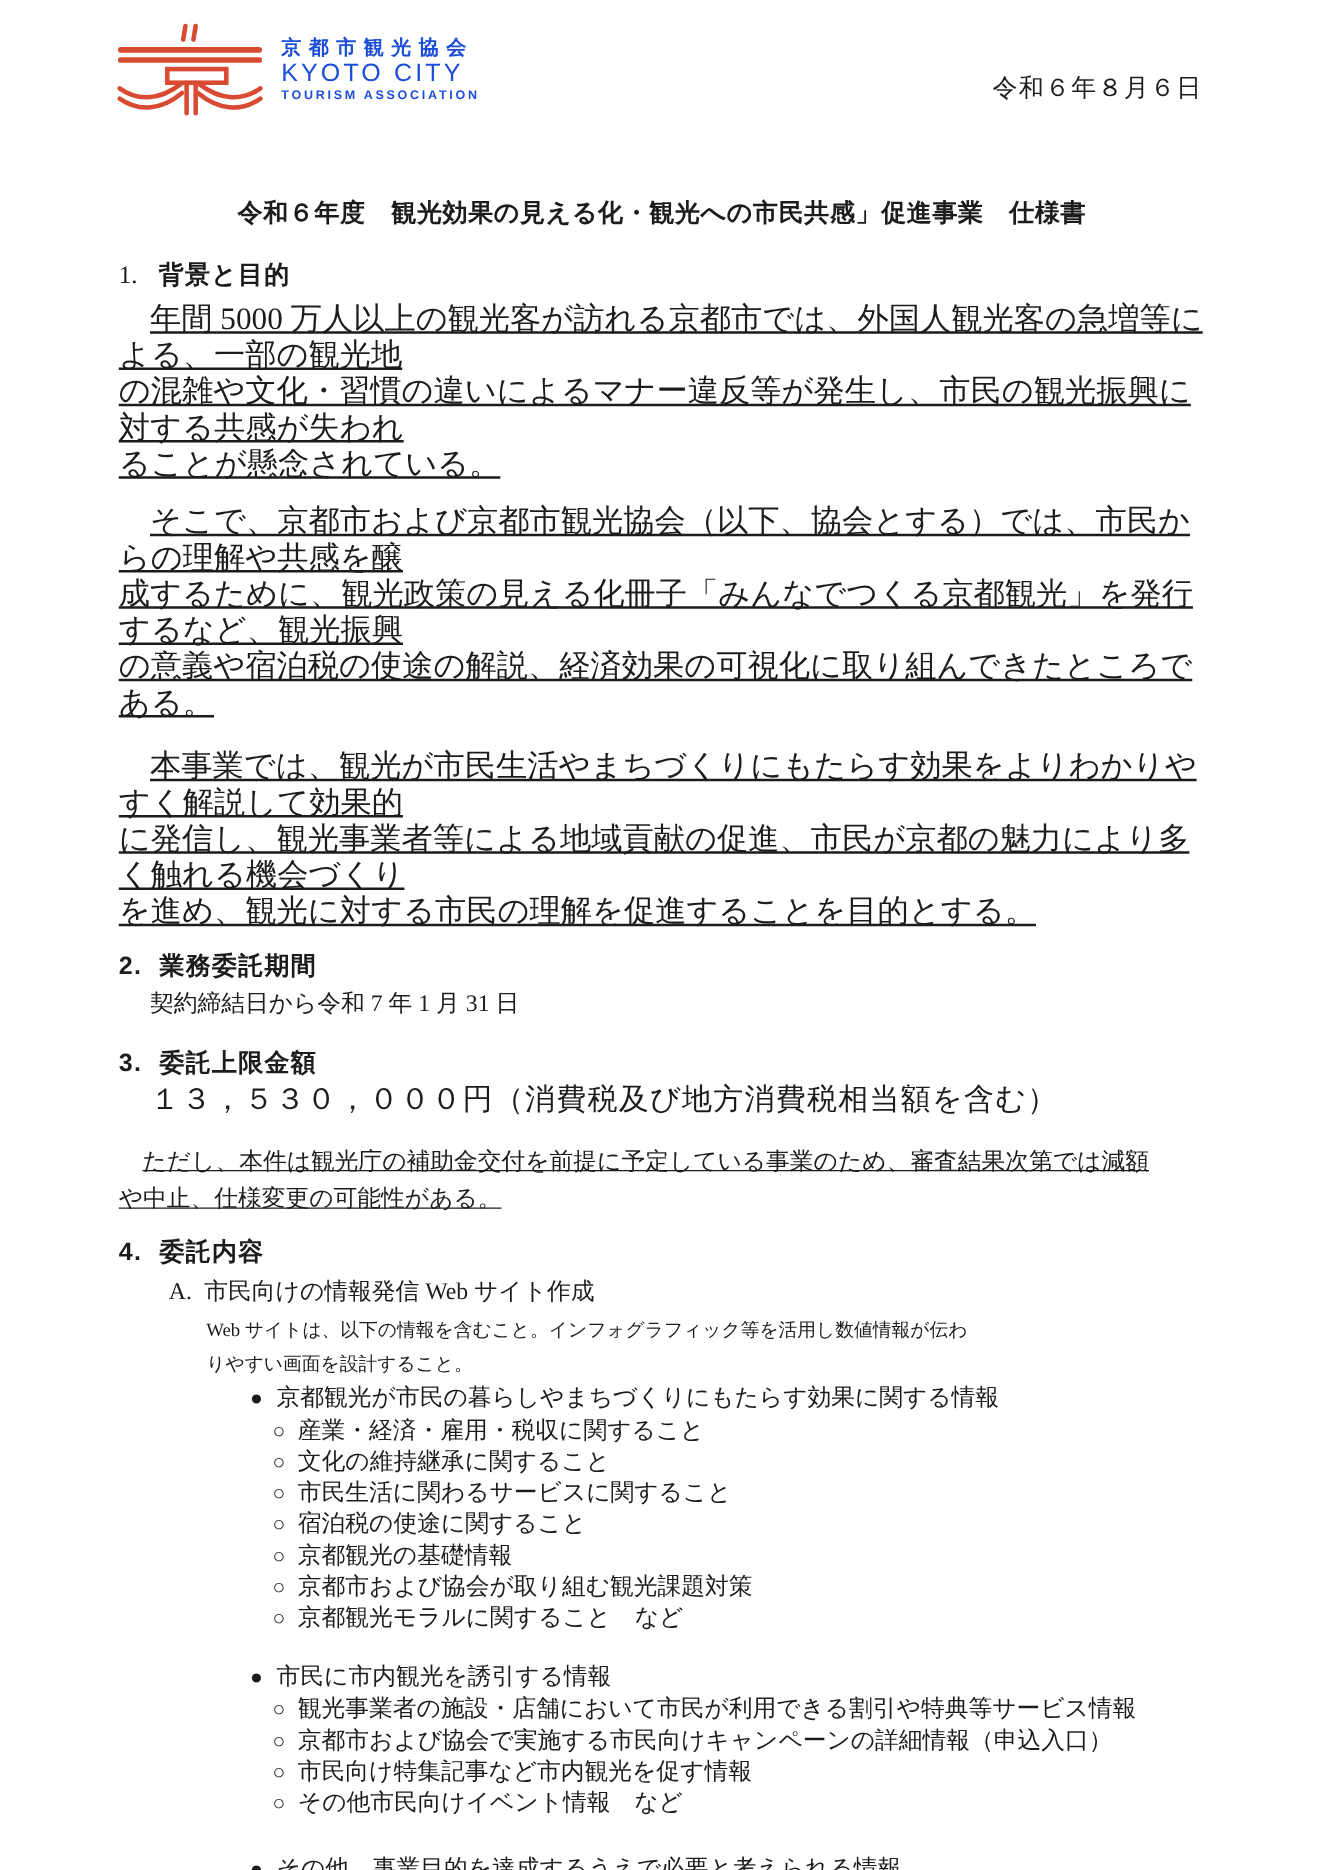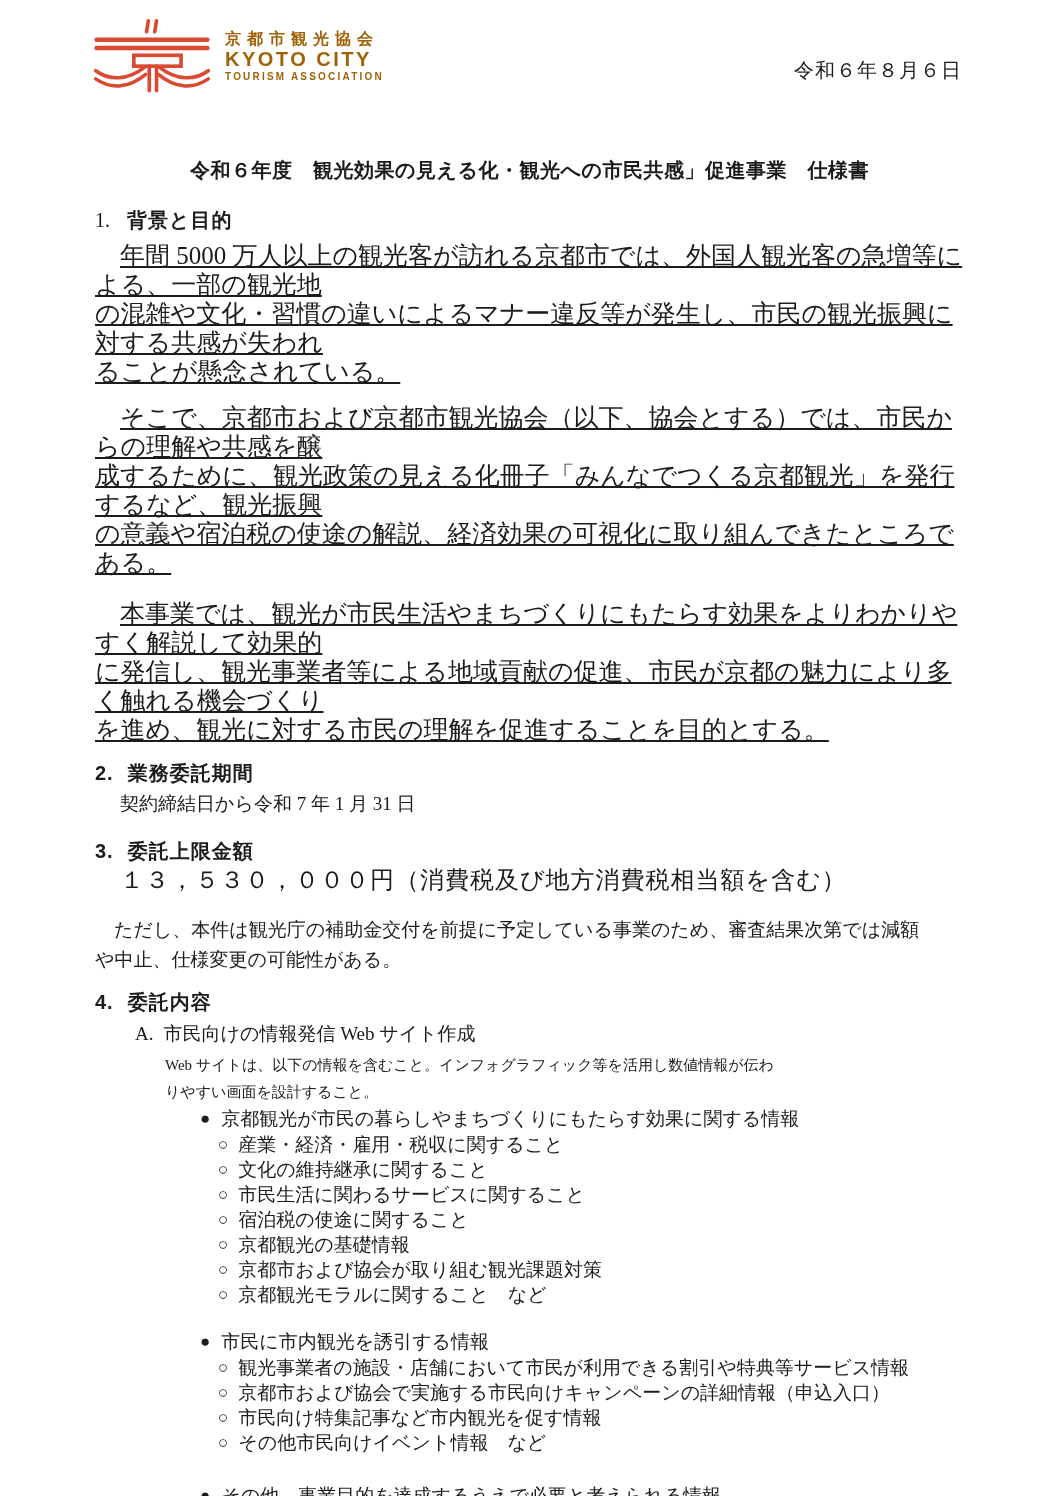--- a/index.html
+++ b/index.html
@@ -8,23 +8,23 @@
     width:1059px; height:1496px;
     margin:0 auto;
     background:#ffffff;
     color:#1c1c1c;
     font-family:"Liberation Serif","DejaVu Serif",serif;
     overflow:hidden;
   }
   
   .logo { position:absolute; left:93px; top:18px; display:flex; align-items:flex-start; gap:14px; }
   .logo-mark { display:block; }
-  .logo-text { padding-top:12px; color:#a16207; font-family:"Liberation Sans","DejaVu Sans",sans-serif; }
+  .logo-text { padding-top:12px; color:#1d4ed8; font-family:"Liberation Sans","DejaVu Sans",sans-serif; }
   .logo-ja  { font-size:16px; font-weight:bold; letter-spacing:6px; line-height:18px; white-space:nowrap; }
-  .logo-en1 { font-size:20px; font-weight:bold; letter-spacing:2.5px; line-height:23px; white-space:nowrap; }
+  .logo-en1 { font-size:20px; font-weight:normal; letter-spacing:2.5px; line-height:23px; white-space:nowrap; }
   .logo-en2 { font-size:10px; font-weight:bold; letter-spacing:2.2px; line-height:12px; white-space:nowrap; }
   .doc-date {
     position:absolute; top:57px; right:97px;
     font-family:"Liberation Sans","DejaVu Sans",sans-serif;
     font-size:20px; letter-spacing:1px;
   }
   .doc-title {
     position:absolute; top:157px; left:0; right:0;
     text-align:center;
     font-family:"Liberation Sans","DejaVu Sans",sans-serif;
@@ -42,21 +42,21 @@
   .lines { white-space:pre-line; }
   .para { margin:0; font-size:25px; line-height:29px; text-indent:1em;text-decoration:underline; }
   #s1 .sec-h { margin-top:2px; }
   #p1 { margin-top:8px; }
   #p2 { margin-top:17px; }
   #p3 { margin-top:22px; }
   #s2 .sec-h { margin-top:16px; }
   .plain-line { margin:3px 0 0; padding-left:25px; font-size:19px; line-height:29px; }
   #s3 .sec-h { margin-top:20px; }
   .amount-line { margin:2px 0 0; padding-left:25px; font-size:24px; line-height:29px; letter-spacing:1px; }
-  .note { margin:20px 0 0; font-size:19px; line-height:30px; text-indent:1em; }
+  .note { margin:20px 0 0; font-size:19px; line-height:30px; text-indent:1em;text-decoration:underline; }
   #s4 .sec-h { margin-top:14px; }
   .item-a { margin:5px 0 0; padding-left:40px; display:flex; gap:10px; font-size:19px; line-height:28px; }
   .item-desc { margin:4px 0 0; padding-left:70px; font-size:15px; line-height:27px; }
   .bullet { display:flex; gap:11px; padding-left:105px; font-size:19px; line-height:26px; }
   .bullet .marker { font-size:17px; }
   .sub-item { display:flex; gap:10px; padding-left:123px; font-size:19px; line-height:25px; }
   .sub-item .marker { font-size:17px; }
   #group2 { margin-top:22px; }
   #group3 { margin-top:28px; }
 </style>

